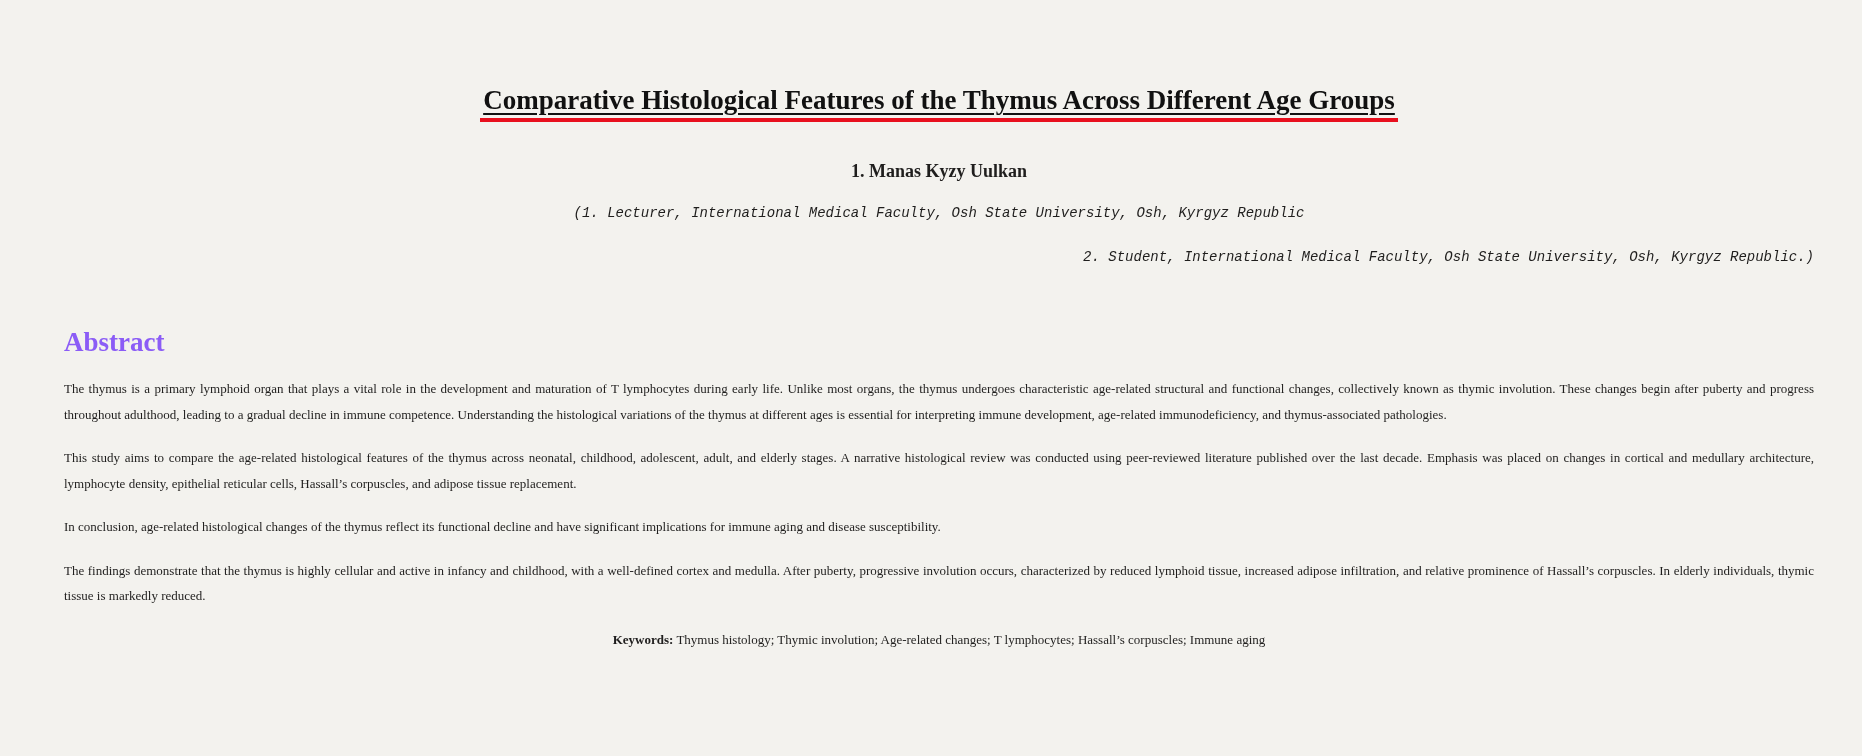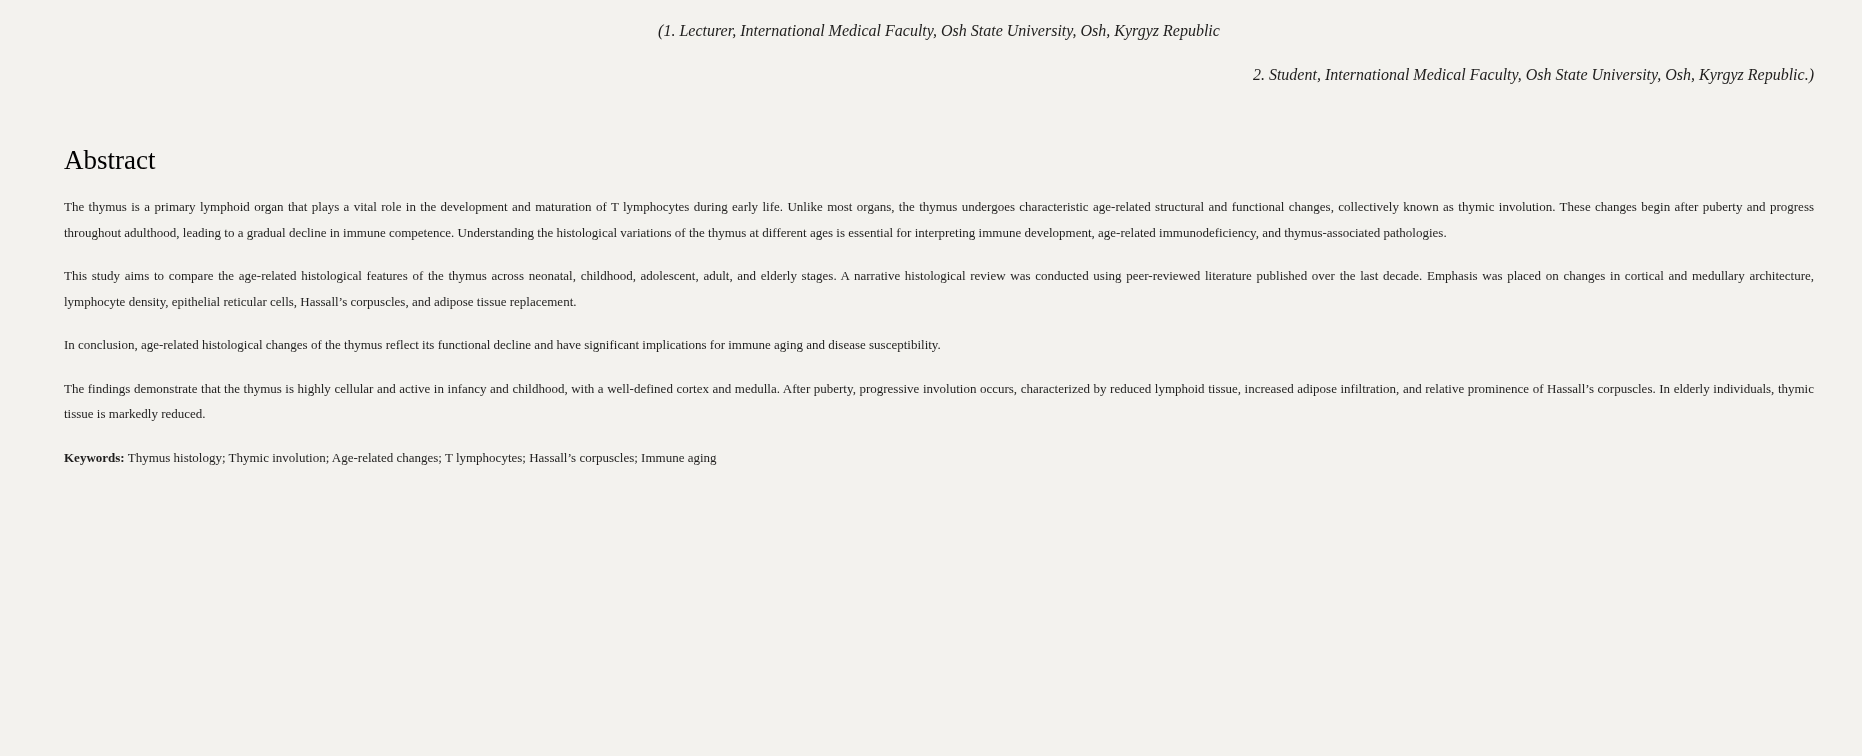--- a/index.html
+++ b/index.html
@@ -42,50 +42,53 @@
   }
   .author {
     font-weight: bold;
     font-size: 18px;
     line-height: 22px;
   }
   .author-1 { margin-top: 38px; }
   .author-2 { margin-top: 20px; }
   .affil {
     font-style: italic;
-    font-size: 16px;
+    font-size: 14px;
     line-height: 22px;
+    font-family: Liberation Mono, monospace;
   }
   .affil-1 { margin-top: 20px; }
   .affil-2 { margin-top: 22px; text-align: right; }
   h2 {
     margin: 58px 0 4px 0;
     font-size: 27px;
-    font-weight: normal;
+    font-weight: bold;
     line-height: 32px;
-    color: #000000;
+    color: #8b5cf6;
   }
   .abstract p {
     margin: 18px 0 0 0;
     font-size: 13px;
     line-height: 25.5px;
     text-align: justify;
   }
   .abstract p.keywords {
-    text-align: left;
+    text-align: center;
   }
   .keywords strong {
     font-weight: bold;
   }
 </style>
 </head>
 <body>
 
 <div class="doc">
   <header>
+    <h1><span class="title-underline"><span class="title-text">Comparative Histological Features of the Thymus Across Different Age Groups</span></span></h1>
+    <div class="author author-1">1. Manas Kyzy Uulkan</div>
     <div class="affil affil-1">(1. Lecturer, International Medical Faculty, Osh State University, Osh, Kyrgyz Republic</div>
     <div class="affil affil-2">2. Student, International Medical Faculty, Osh State University, Osh, Kyrgyz Republic.)</div>
   </header>
 
   <section class="abstract">
     <h2>Abstract</h2>
     <p>The thymus is a primary lymphoid organ that plays a vital role in the development and maturation of T lymphocytes during early life. Unlike most organs, the thymus undergoes characteristic age-related structural and functional changes, collectively known as thymic involution. These changes begin after puberty and progress throughout adulthood, leading to a gradual decline in immune competence. Understanding the histological variations of the thymus at different ages is essential for interpreting immune development, age-related immunodeficiency, and thymus-associated pathologies.</p>
     <p>This study aims to compare the age-related histological features of the thymus across neonatal, childhood, adolescent, adult, and elderly stages. A narrative histological review was conducted using peer-reviewed literature published over the last decade. Emphasis was placed on changes in cortical and medullary architecture, lymphocyte density, epithelial reticular cells, Hassall’s corpuscles, and adipose tissue replacement.</p>
     <p>In conclusion, age-related histological changes of the thymus reflect its functional decline and have significant implications for immune aging and disease susceptibility.</p>
     <p>The findings demonstrate that the thymus is highly cellular and active in infancy and childhood, with a well-defined cortex and medulla. After puberty, progressive involution occurs, characterized by reduced lymphoid tissue, increased adipose infiltration, and relative prominence of Hassall’s corpuscles. In elderly individuals, thymic tissue is markedly reduced.</p>

